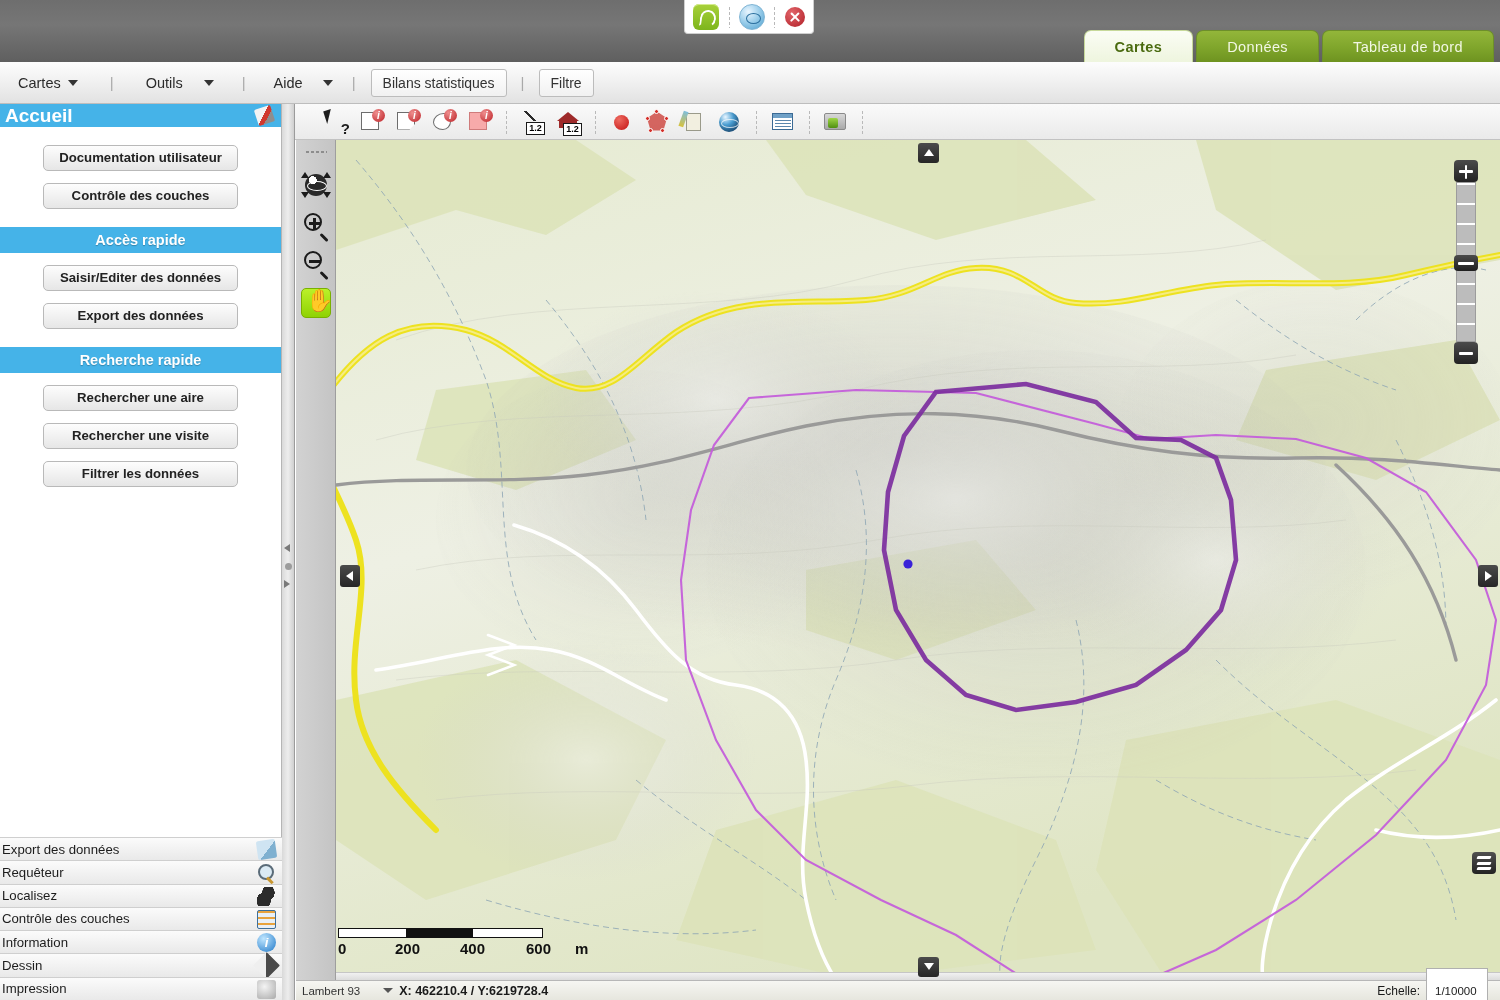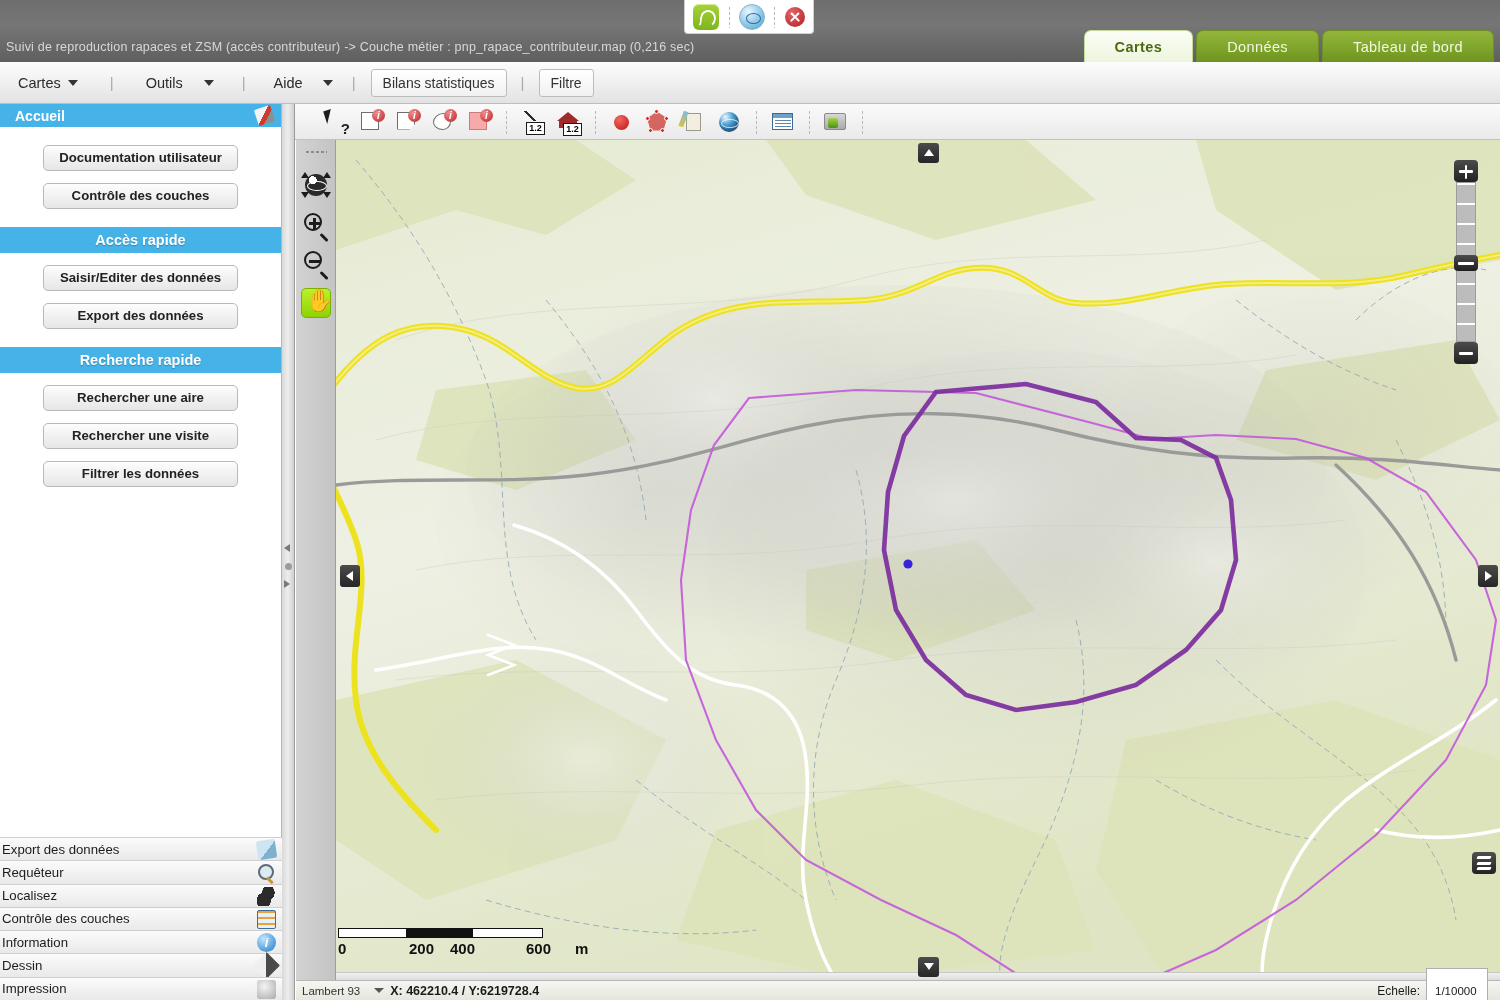--- a/index.html
+++ b/index.html
@@ -139,21 +139,21 @@
     border-bottom-color: transparent; transform: rotate(8deg);
   }
 
   
   .sidebar {
     position: absolute; left: 0; top: 104px; width: 282px; height: 896px;
     background: #fff; border-right: 1px solid #b5b5b5;
   }
   .sb-head {
     height: 23px; background: #45b3e8; color: #fff; font-weight: bold;
-    font-size: 14px; display: flex; align-items: center; padding-left: 15px;
+    font-size: 19px; display: flex; align-items: center; padding-left: 5px;
     position: relative;
   }
   .sb-head .pin {
     position: absolute; right: 8px; top: 3px; width: 17px; height: 17px;
     background: linear-gradient(135deg,#f3f3f3 0 45%, #d0392e 45% 65%, #8e8e8e 65%);
     transform: rotate(-18deg); border-radius: 2px;
   }
   .sb-band {
     height: 26px; background: #45b3e8; color: #fff; font-weight: bold;
     font-size: 14.5px; display:flex; align-items:center; justify-content:center;
@@ -337,37 +337,36 @@
   .sb-lbls span { position:absolute; top:0; font-size:15px; font-weight:bold; color:#111; }
 
   
   .statusbar {
     position: absolute; left: 296px; top: 980px; width: 1204px; height: 20px;
     background: linear-gradient(180deg,#f6f6f2,#e6e6de);
     border-top: 1px solid #b7b7b7; display:flex; align-items:center; gap:6px; padding:0 6px;
     font-size: 12px; color:#1a1a1a;
   }
   .proj-select {
-    display:flex; align-items:center; gap:14px; font-size:11.5px; color:#333;
+    display:flex; align-items:center; gap:23px; font-size:11.5px; color:#333;
   }
   .proj-select .cv { width:0;height:0;border-left:5px solid transparent;border-right:5px solid transparent;border-top:5px solid #555; }
   .coords { font-weight:bold; font-size:12.5px; }
   .scale-box { margin-left:auto; display:flex; align-items:center; gap:6px; }
   .scale-val { border:1px solid #b0b0b0; background:#fff; padding:16px 8px; font-size:11.5px; min-width:62px; }
   
   .hscroll { position:absolute; left:296px; top:972px; width:1204px; height:8px;
     background:linear-gradient(180deg,#f1f1f1,#dcdcdc); border-top:1px solid #c6c6c6; }
 </style>
 </head>
 <body>
 
 <div id="app">
 
   <div class="header">
-    <div class="subtitle">Suivi de reproduction rapaces et ZSM (accès contributeur) -&gt; Couche métier : pnp_rapace_contributeur.map (0,216 sec)</div>
 
     <div class="center-tools">
       <div class="ct-ico ct-green"></div>
       <div class="ct-dots"></div>
       <div class="ct-blue"></div>
       <div class="ct-dots"></div>
       <div class="ct-red"></div>
     </div>
 
     <div class="tabs">
@@ -695,22 +694,22 @@
     </div>
 
     <div class="scalebar">
       <div class="sb-bar">
           <i></i>
           <i></i>
           <i></i>
         </div>
       <div class="sb-lbls">
         <span style="left:0px">0</span>
-        <span style="left:71px">200</span>
-        <span style="left:112px">400</span>
+        <span style="left:57px">200</span>
+        <span style="left:122px">400</span>
         <span style="left:188px">600</span>
         <span style="left:237px">m</span>
       </div>
     </div>
   </div>
 
   <div class="hscroll"></div>
 
   <div class="statusbar">
     <div class="proj-select">

